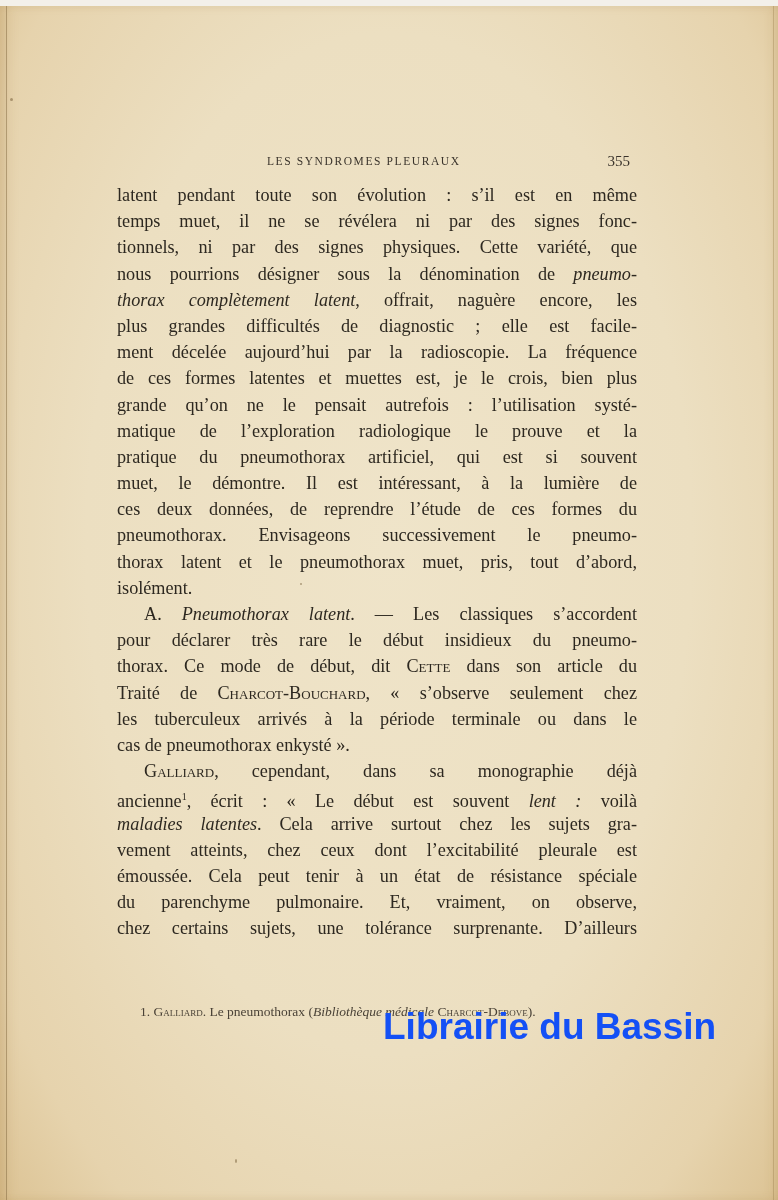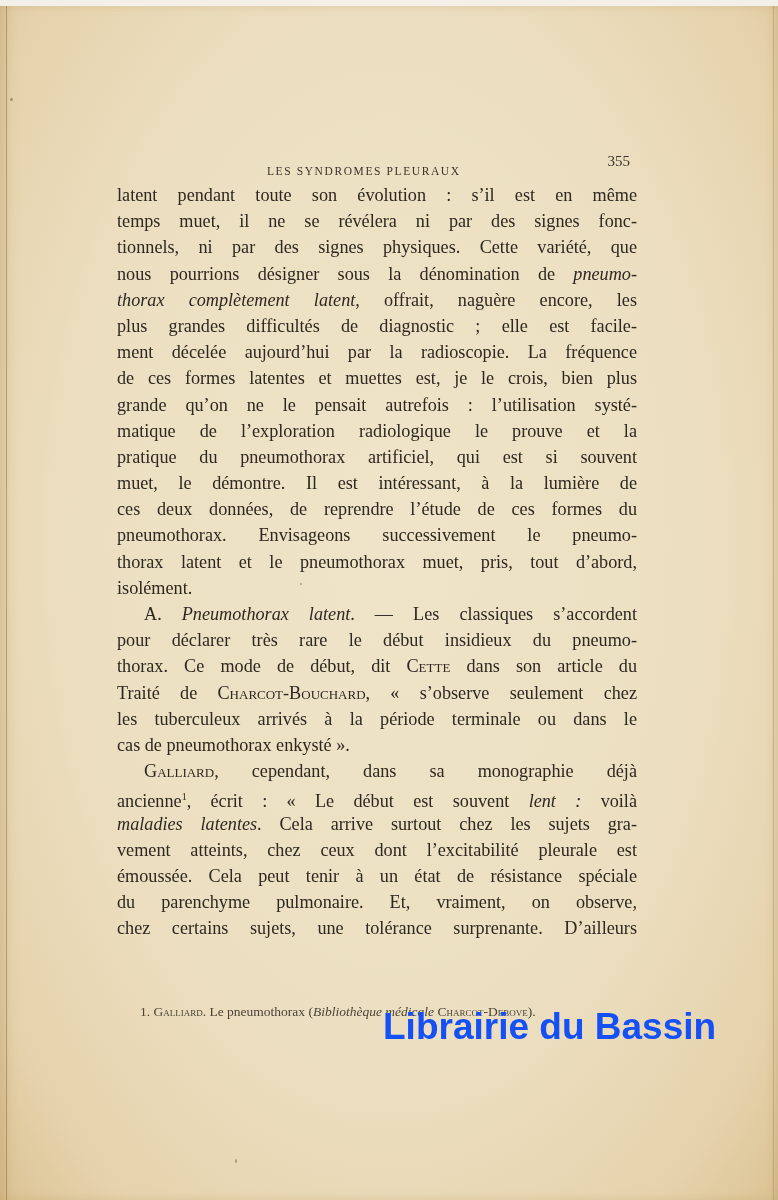--- a/index.html
+++ b/index.html
@@ -50,21 +50,20 @@
       height: 18px;
       color: #3a332b;
     }
     .running-head {
       position: absolute;
       left: 150px;
       top: 0;
       font-size: 11.5px;
       letter-spacing: 1.6px;
       text-transform: uppercase;
-      margin-top: 10px;
     }
     .page-number {
       position: absolute;
       right: 0;
       top: -2px;
       font-size: 15px;
     }
     .body-text {
       position: absolute;
       top: 176px;

